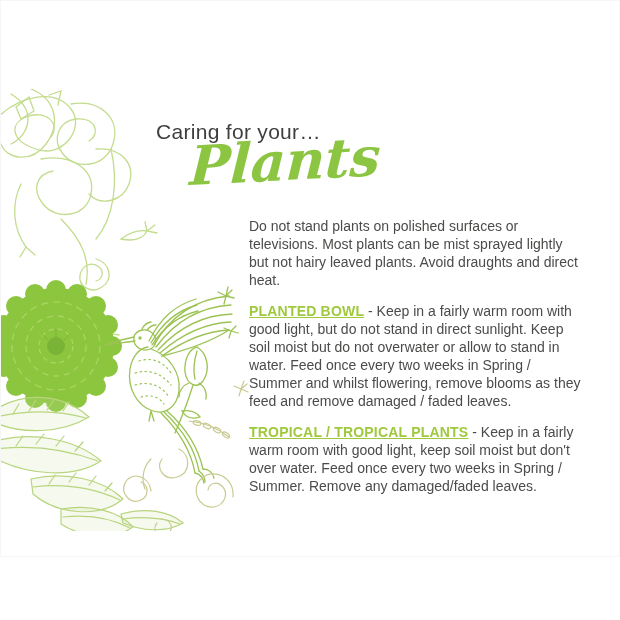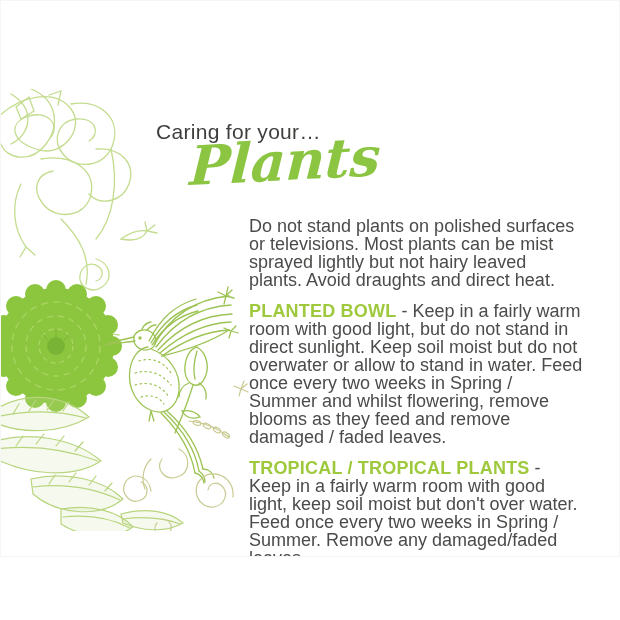--- a/index.html
+++ b/index.html
@@ -39,29 +39,30 @@
     color:#8bc541;
     transform:rotate(-3deg) skewX(-6deg);
     transform-origin:left center;
     line-height:1.05;
     width:max-content;
   }
   .copy{
     position:absolute;
     left:248px;top:216px;
     width:334px;
-    font-size:18px;
+    font-size:14px;
     line-height:18px;
     color:#4b4b4a;
   }
   .copy p{margin:0 0 13px 0;}
   .sec-label{
     color:#9fc93c;
     font-weight:bold;
     letter-spacing:0.2px;
+    text-decoration:underline;
   }
 </style>
 </head>
 <body>
 
 <div class="card">
 
   <svg class="art" viewBox="0 0 262 442" aria-hidden="true">
 
     <g fill="none" stroke="#c3dc8e" stroke-width="1.3" stroke-linecap="round">

